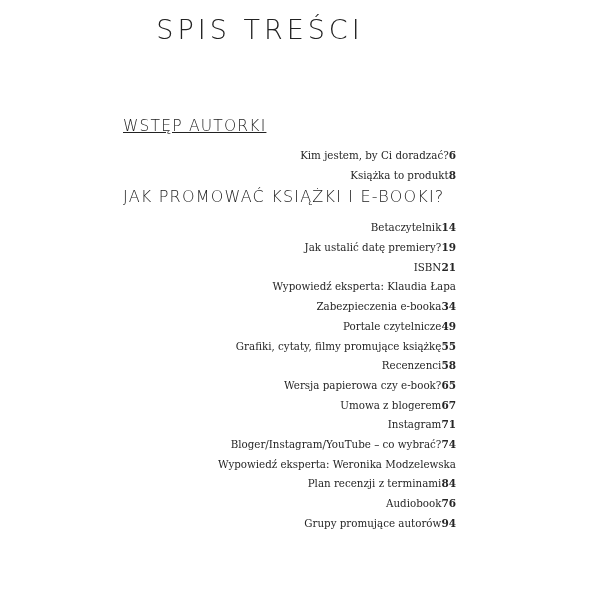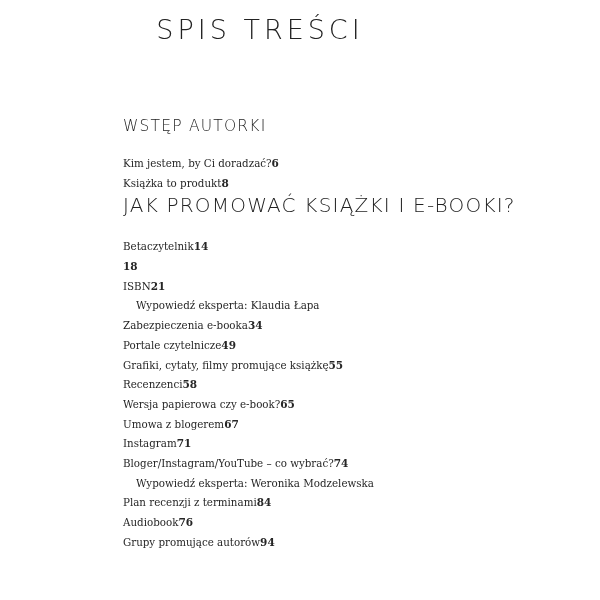--- a/index.html
+++ b/index.html
@@ -35,25 +35,25 @@
     .section-heading {
       font-family: "DejaVu Sans", sans-serif;
       font-weight: 300;
       font-size: 15.5px;
       letter-spacing: 1.2px;
       color: #222;
       line-height: 20px;
       height: 20px;
       white-space: nowrap;
     }
-    .section-heading.first { margin-bottom: 18px; }
-    .section-heading.second { margin-top: 1px; margin-bottom: 21px; height: 22px; line-height: 22px; font-size: 20px; }
+    .section-heading.first { margin-bottom: 10px; text-decoration: underline; }
+    .section-heading.second { margin-top: 1px; margin-bottom: 10px; height: 22px; line-height: 22px; font-size: 16px; }
     .toc-row {
       display: flex;
-      justify-content: flex-start;
+      justify-content: flex-end;
       align-items: baseline;
       height: 19.7px;
       line-height: 19.7px;
       font-family: "DejaVu Serif", serif;
       font-size: 10.3px;
       color: #262626;
       white-space: nowrap;
     }
     .toc-row .page {
       font-weight: bold;
@@ -81,21 +81,22 @@
     <span class="page">8</span>
   </div>
 
   <div class="section-heading second">JAK PROMOWAĆ KSIĄŻKI I E-BOOKI?</div>
 
   <div class="toc-row">
     <span class="label">Betaczytelnik</span>
     <span class="page">14</span>
   </div>
   <div class="toc-row">
-    <span class="page">18</span>
+    <span class="label">Jak ustalić datę premiery?</span>
+    <span class="page">19</span>
   </div>
   <div class="toc-row">
     <span class="label">ISBN</span>
     <span class="page">21</span>
   </div>
   <div class="toc-row sub">
     <span class="label">Wypowiedź eksperta: Klaudia Łapa</span>
     <span class="page"></span>
   </div>
   <div class="toc-row">

